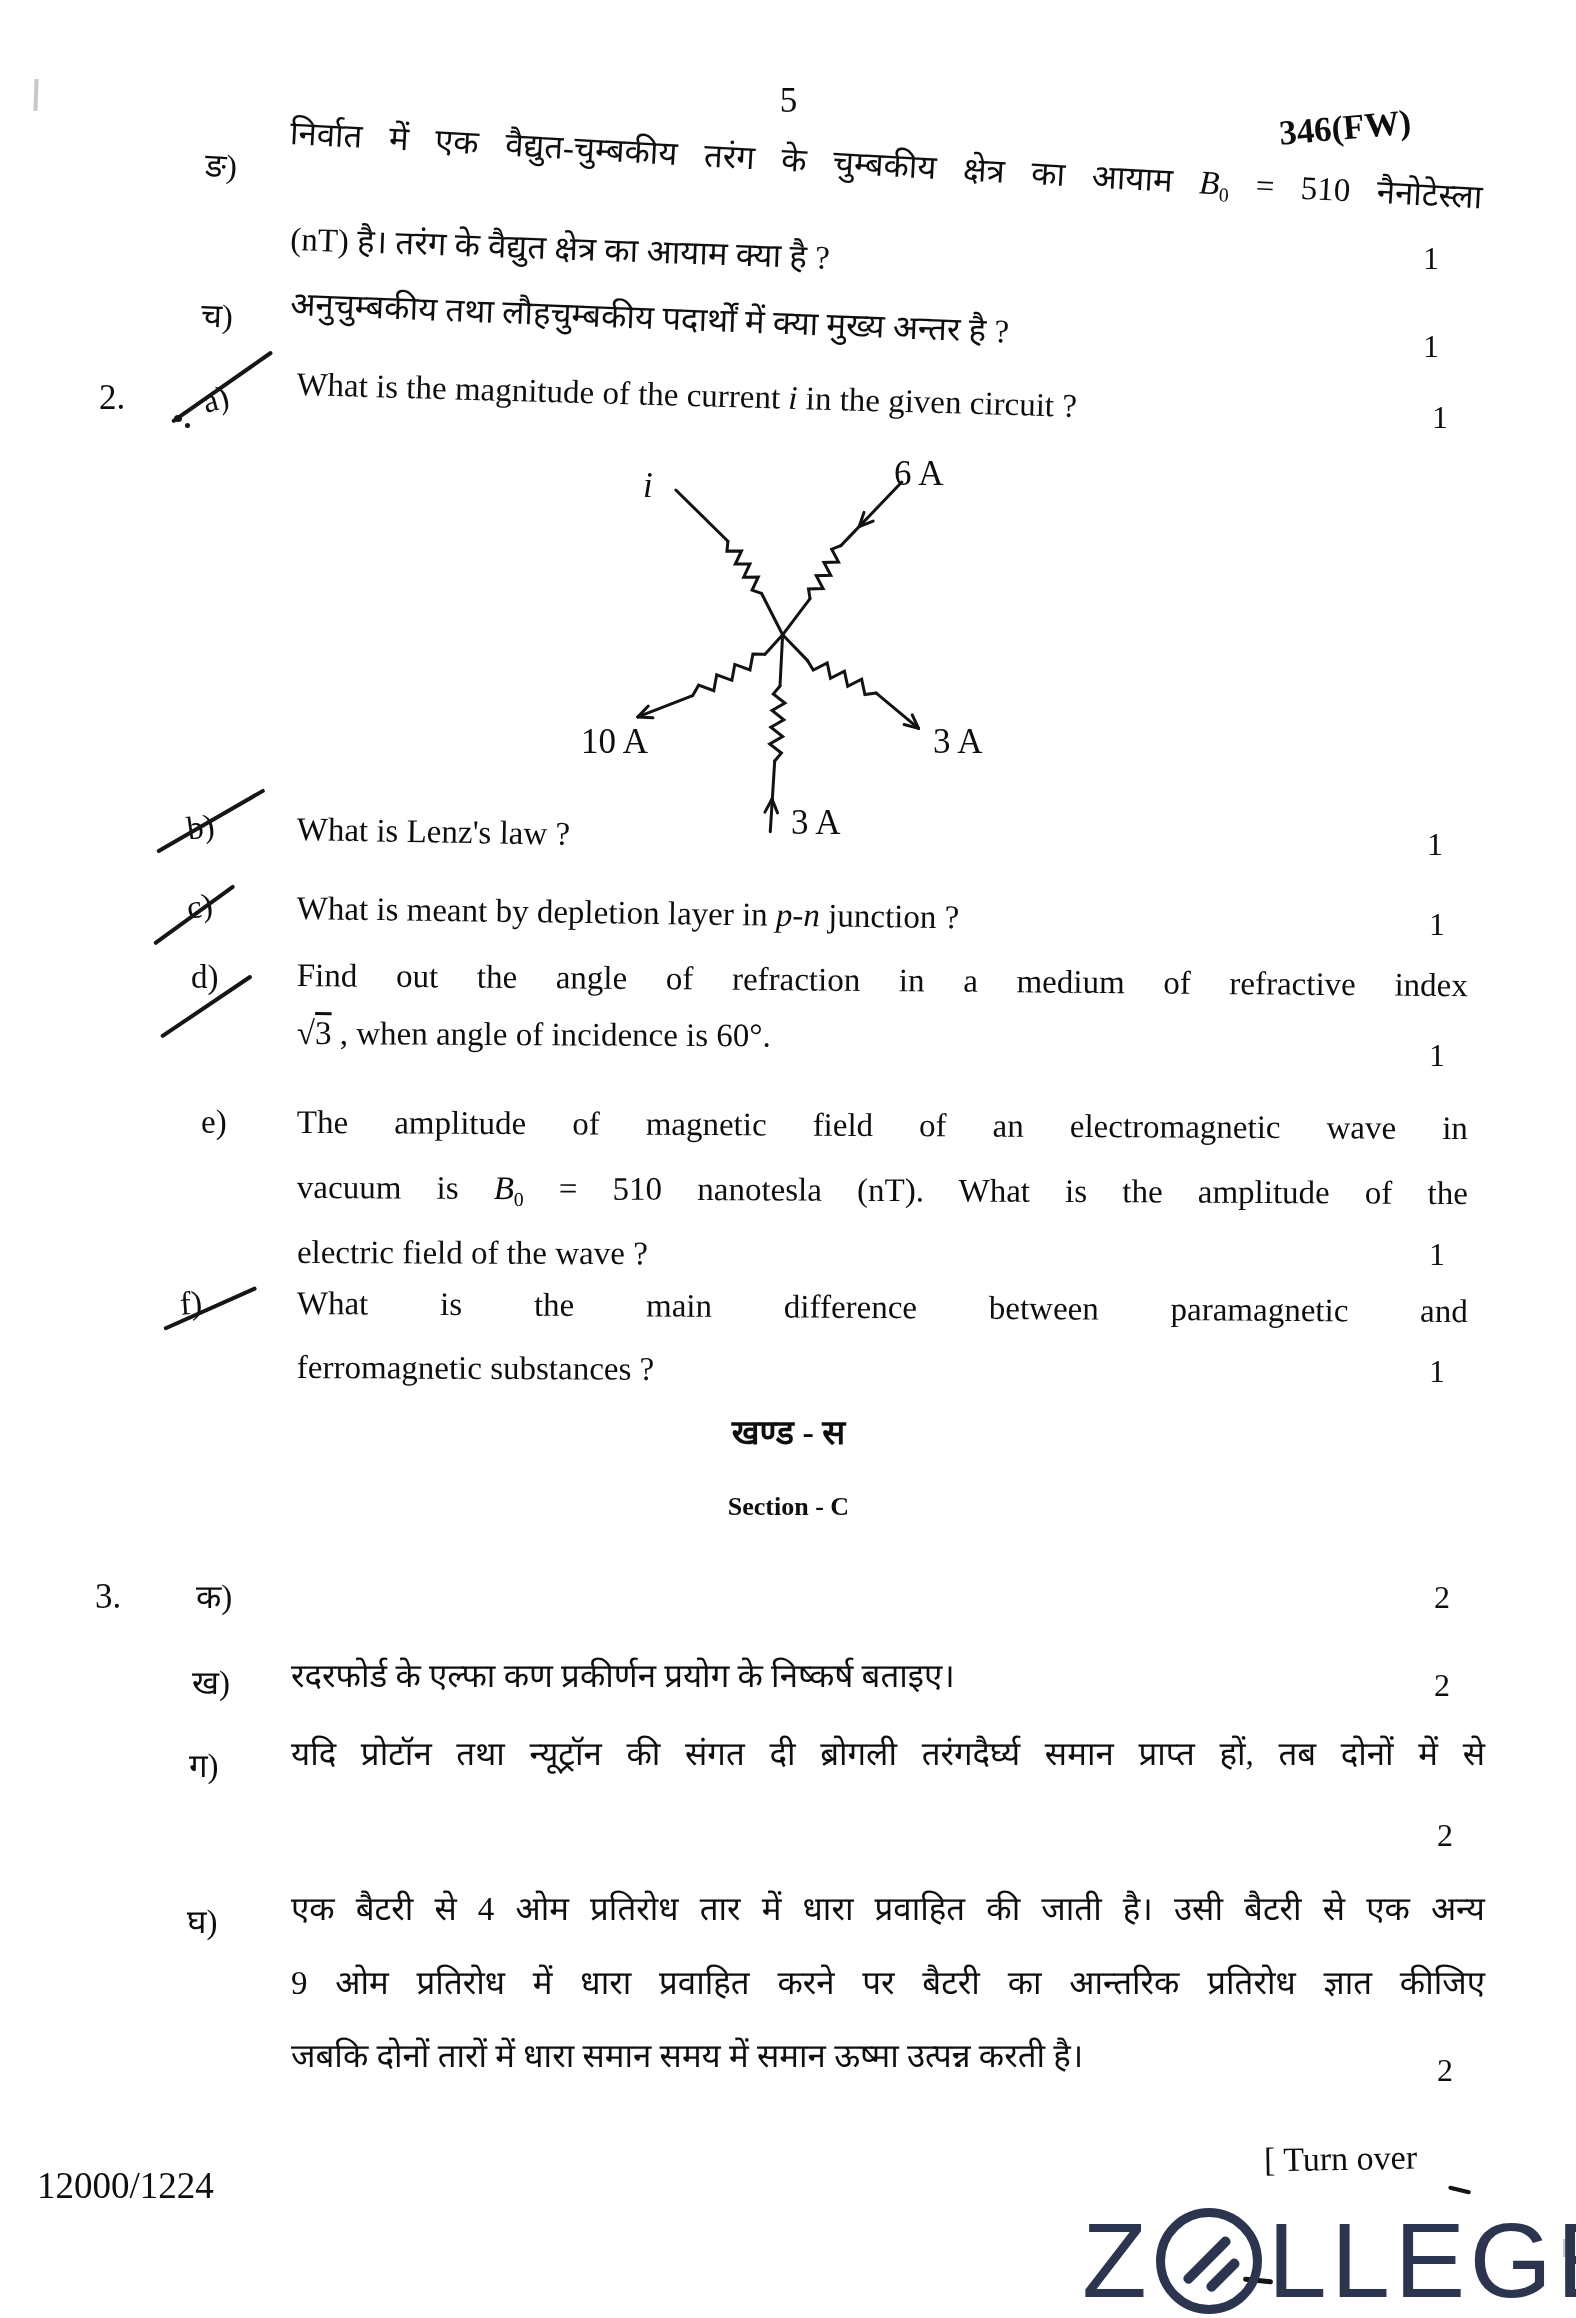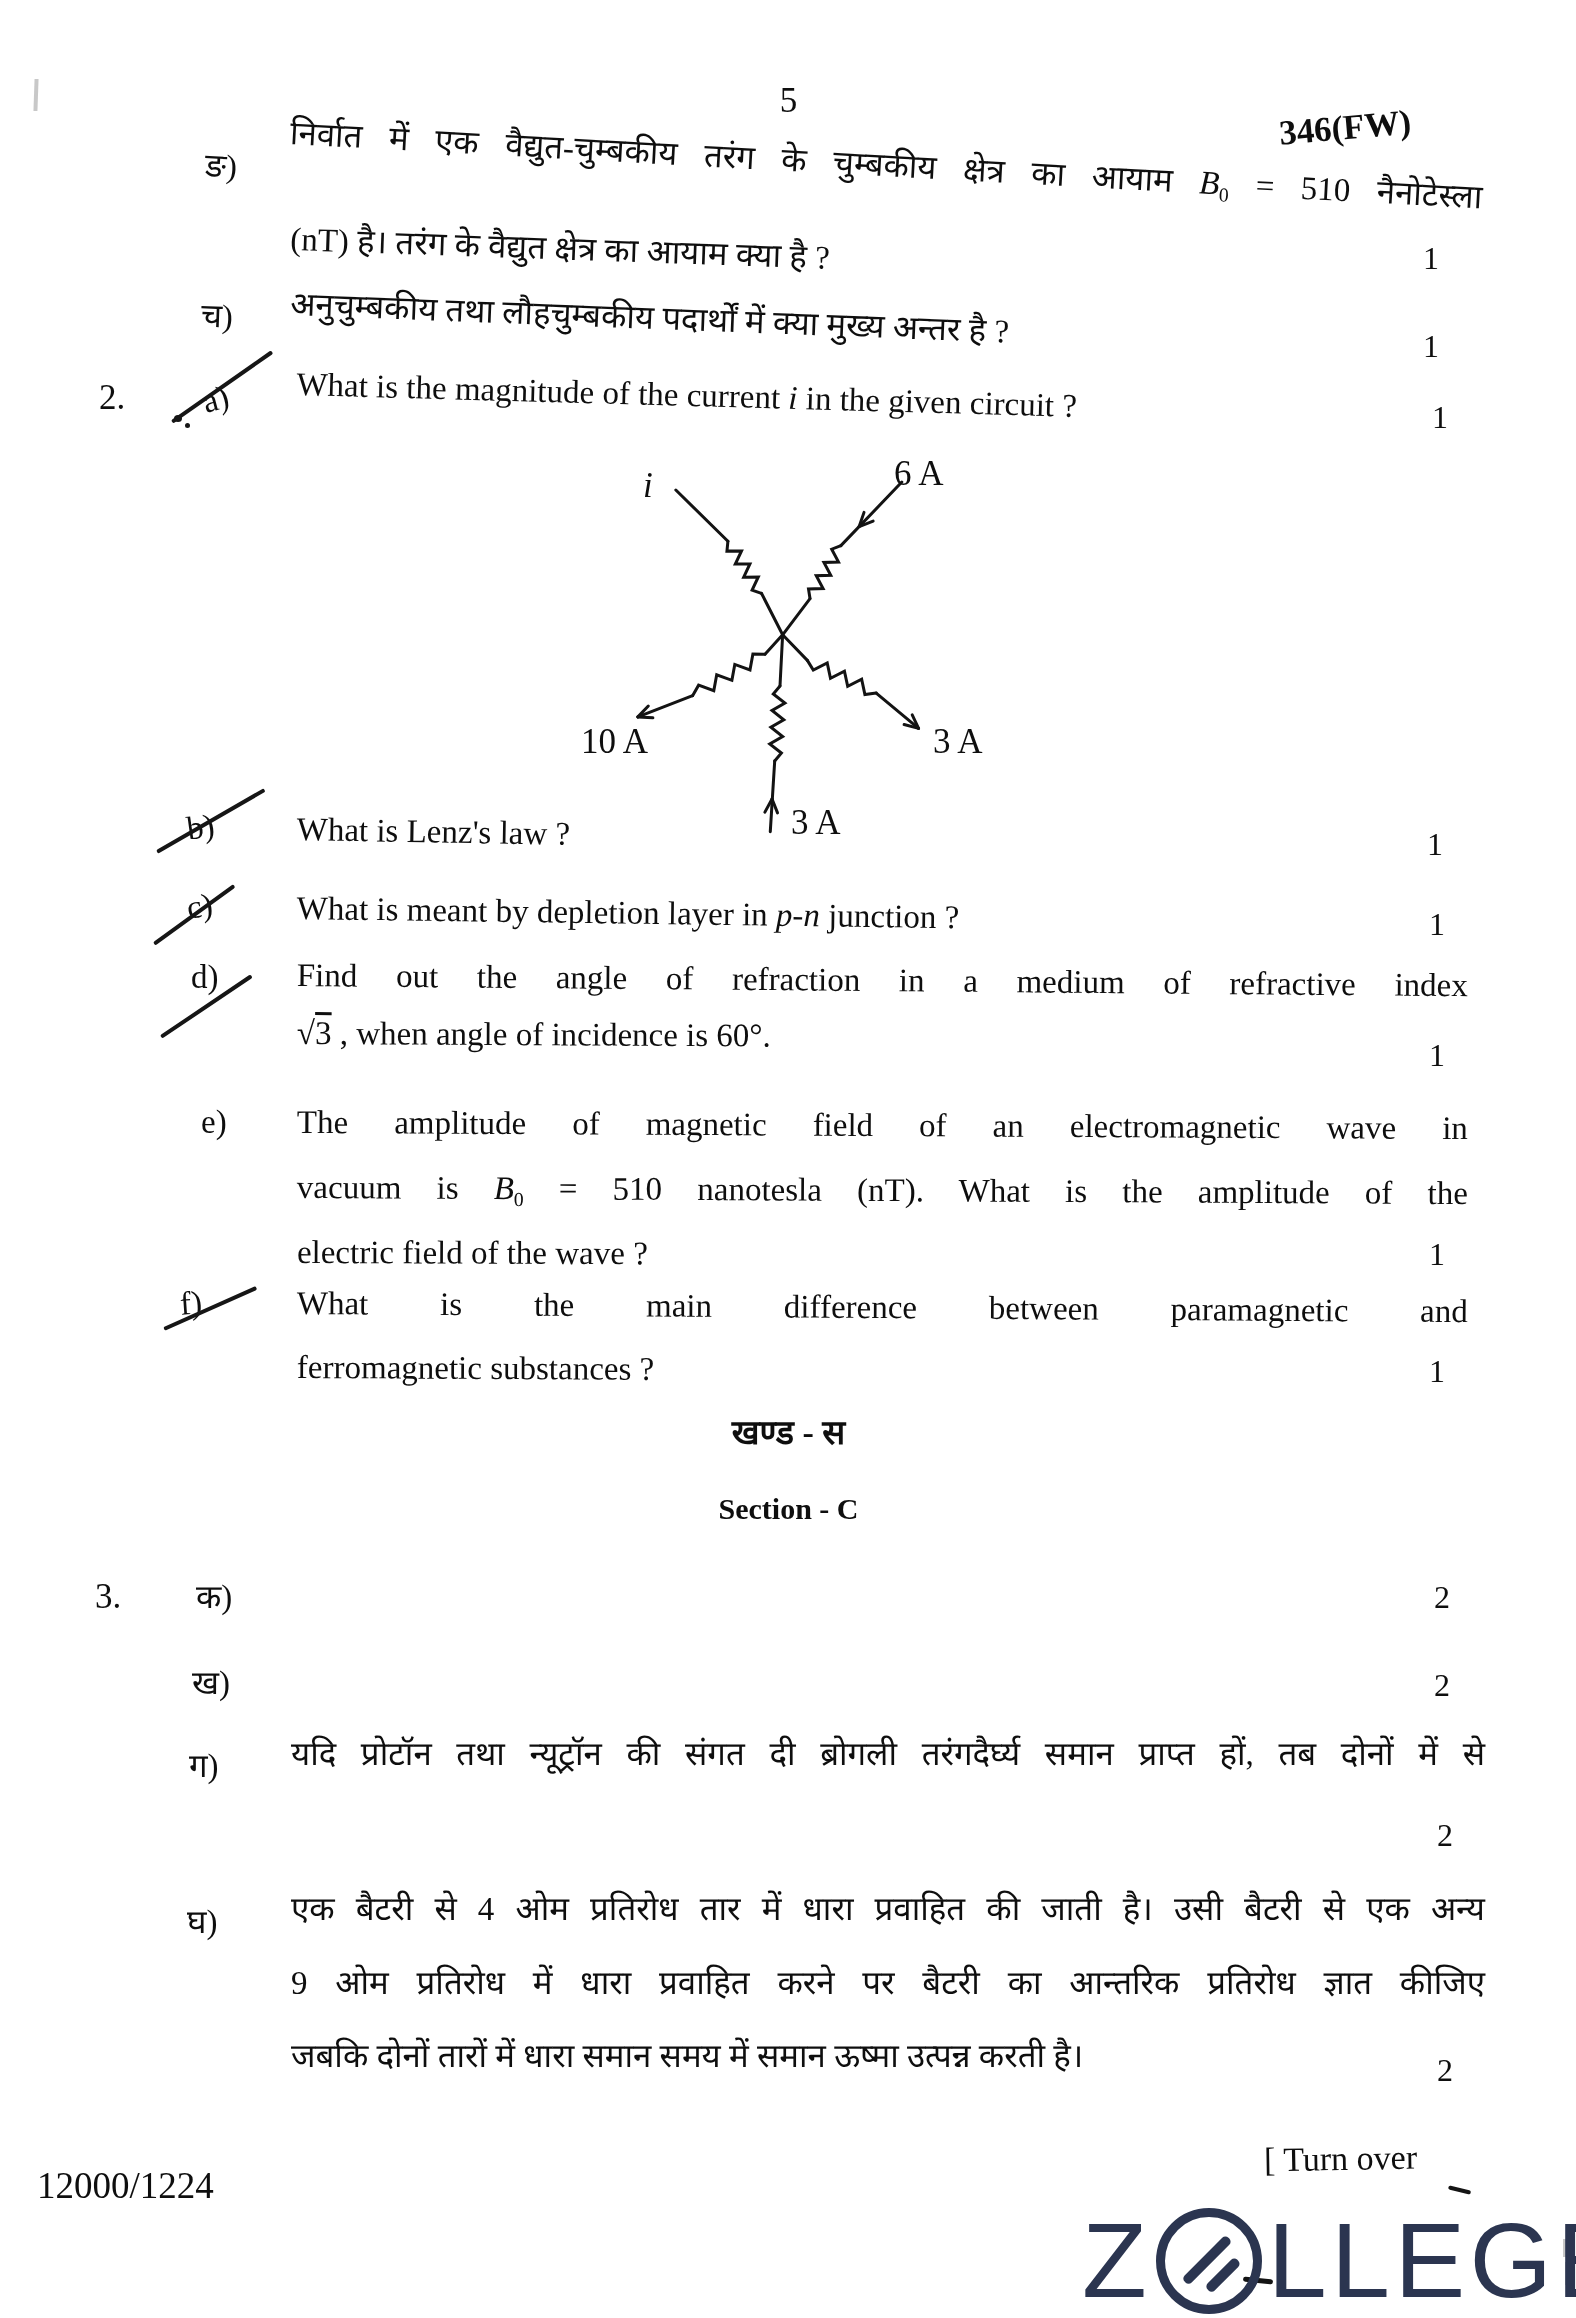--- a/index.html
+++ b/index.html
@@ -114,28 +114,29 @@
   <div class="abs en" style="left:297px;top:1234px;transform:rotate(.2deg);transform-origin:left top"><span>electric field of the wave ?</span></div>
   <div class="abs mark" style="left:1429px;top:1236px">1</div>
 
   <div class="abs lbl" style="left:180px;top:1285px;transform:rotate(-4deg)">f)</div>
   <div class="strike" style="left:164px;top:1327px;width:101px;transform:rotate(-24deg)"></div>
   <div class="abs en just" style="left:297px;top:1285px;width:1171px;transform:rotate(.4deg);transform-origin:left top"><span>What is the main difference between paramagnetic and</span></div>
   <div class="abs en" style="left:297px;top:1349px;transform:rotate(.3deg);transform-origin:left top"><span>ferromagnetic substances ?</span></div>
   <div class="abs mark" style="left:1429px;top:1353px">1</div>
 
   <div class="abs center hi bold" style="top:1413px;font-size:34px">खण्ड - स</div>
-  <div class="abs center bold" style="top:1492px;font-size:30px">Section - C</div>
+  <div class="abs center bold" style="top:1492px;font-size:26px">Section - C</div>
 
   <div class="abs num" style="left:95px;top:1577px">3.</div>
 
   <div class="abs lbl hi" style="left:196px;top:1579px">क)</div>
   <div class="abs mark" style="left:1434px;top:1579px">2</div>
 
   <div class="abs lbl hi" style="left:192px;top:1665px">ख)</div>
+  <div class="abs hi" style="left:291px;top:1658px"><span>रदरफोर्ड के एल्फा कण प्रकीर्णन प्रयोग के निष्कर्ष बताइए।</span></div>
   <div class="abs mark" style="left:1434px;top:1667px">2</div>
 
   <div class="abs lbl hi" style="left:189px;top:1748px">ग)</div>
   <div class="abs hi just" style="left:291px;top:1736px;width:1194px"><span>यदि प्रोटॉन तथा न्यूट्रॉन की संगत दी ब्रोगली तरंगदैर्घ्य समान प्राप्त हों, तब दोनों में से</span></div>
   <div class="abs mark" style="left:1437px;top:1817px">2</div>
 
   <div class="abs lbl hi" style="left:187px;top:1904px">घ)</div>
   <div class="abs hi just" style="left:291px;top:1891px;width:1194px"><span>एक बैटरी से 4 ओम प्रतिरोध तार में धारा प्रवाहित की जाती है। उसी बैटरी से एक अन्य</span></div>
   <div class="abs hi just" style="left:291px;top:1965px;width:1194px"><span>9 ओम प्रतिरोध में धारा प्रवाहित करने पर बैटरी का आन्तरिक प्रतिरोध ज्ञात कीजिए</span></div>
   <div class="abs hi" style="left:291px;top:2038px"><span>जबकि दोनों तारों में धारा समान समय में समान ऊष्मा उत्पन्न करती है।</span></div>

